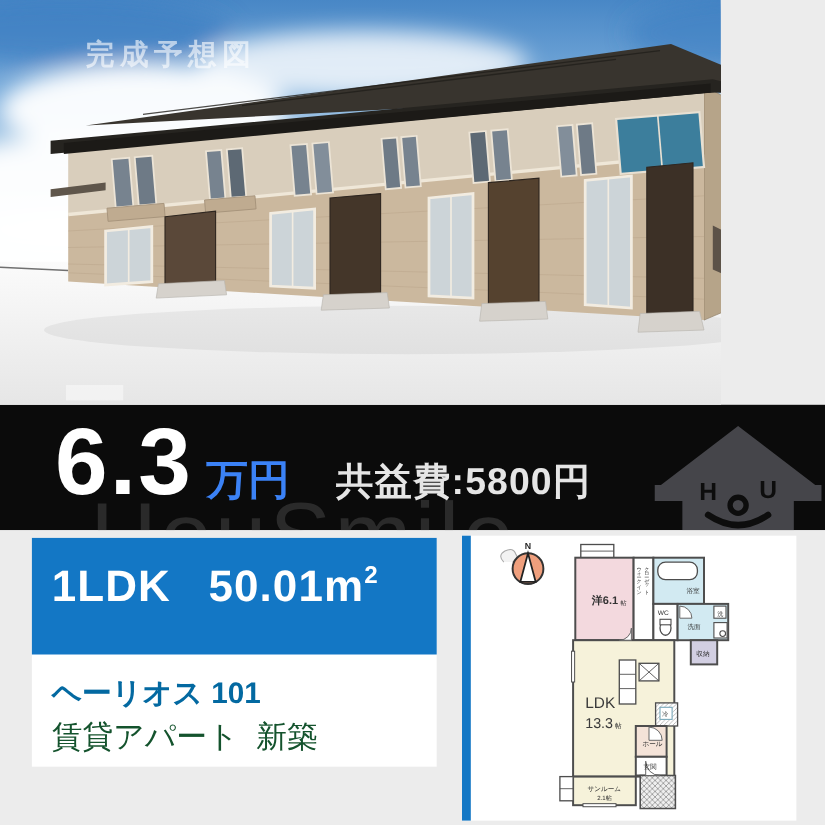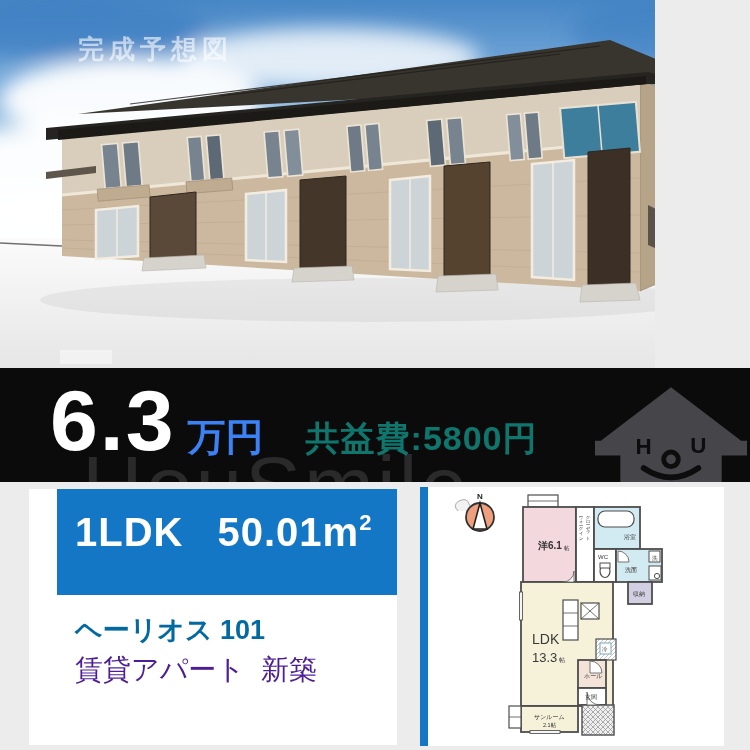--- a/index.html
+++ b/index.html
@@ -10,34 +10,34 @@
   .photo{position:absolute;left:0;top:0;width:655px;height:368px;overflow:hidden;}
   .photo svg{display:block;}
 
   
   .band{position:absolute;left:0;top:368px;width:750px;height:114px;background:#0b0b0b;overflow:hidden;}
   .band .watermark{position:absolute;left:82px;top:70px;font-size:84px;font-weight:normal;
     letter-spacing:3px;color:#2a2a2a;white-space:nowrap;}
   .price-line{position:absolute;left:50px;top:0;height:114px;display:flex;align-items:baseline;}
   .price-value{font-size:86px;font-weight:bold;color:#fff;line-height:104px;letter-spacing:2px;}
   .price-unit{font-size:38px;font-weight:bold;color:#3b82f6;margin-left:12px;}
-  .price-fee{font-size:34px;font-weight:bold;color:#0f766e;margin-left:42px;letter-spacing:1px;}
+  .price-fee{font-size:34px;font-weight:bold;color:#e5e5e5;margin-left:42px;letter-spacing:1px;}
   .logo-house{position:absolute;right:3px;top:16px;width:152px;height:102px;}
 
   
   .content{position:absolute;left:0;top:482px;width:750px;height:268px;background:#ececec;}
-  .card-left{position:absolute;left:29px;top:7px;width:368px;height:256px;background:#fff;padding-left:28px;}
+  .card-left{position:absolute;left:29px;top:7px;width:368px;height:208px;background:#fff;}
   .card-head{background:#1377c5;height:106px;padding:10px 0 0 18px;color:#fff;}
   .head-line1{font-size:40px;font-weight:bold;letter-spacing:1px;line-height:48px;white-space:nowrap;}
   .head-line1 .gap{display:inline-block;width:34px;}
   .area-sup{font-size:22px;vertical-align:16px;}
   .head-line2{font-size:27px;font-weight:bold;line-height:36px;margin-top:2px;}
   .card-body{padding:16px 0 0 18px;}
   .prop-name{font-size:27px;font-weight:bold;color:#0369a1;line-height:38px;cursor:pointer;}
-  .prop-line{font-size:28px;color:#4c1d95;line-height:41px;}
+  .prop-line{font-size:28px;color:#14532d;line-height:41px;}
   .prop-line .sp{display:inline-block;width:16px;}
 
   .card-right{position:absolute;left:420px;top:5px;width:304px;height:259px;background:#fff;
     border-left:8px solid #1377c5;}
   .card-right svg{display:block;}
 </style>
 </head>
 <body>
 
 <div id="stage">

